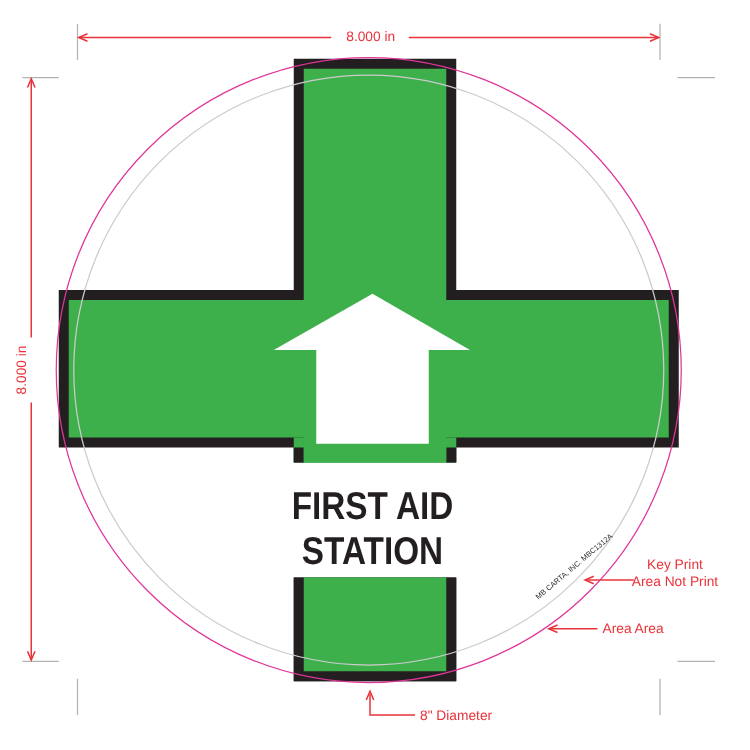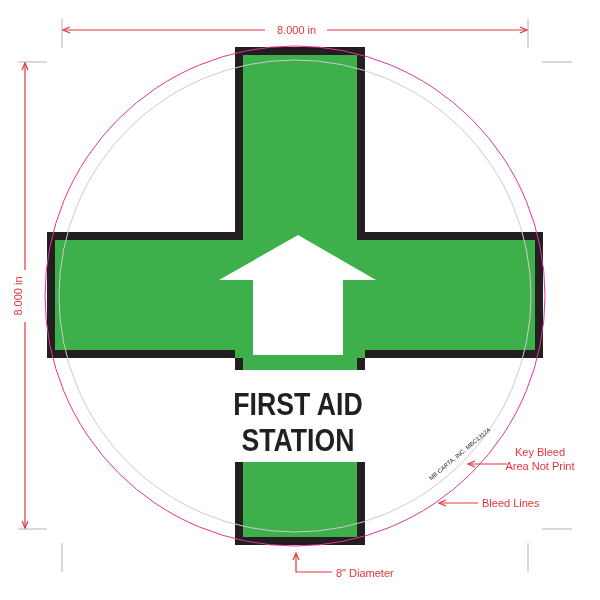--- a/index.html
+++ b/index.html
@@ -67,18 +67,18 @@
 </svg>
 
 <div class="dim-label" style="left:277px; top:24px;">8.000 in</div>
 <div class="dim-label" style="left:-2px; top:290px; transform:rotate(-90deg); transform-origin:center;">8.000 in</div>
 <div class="dim-label" style="left:336px; top:567px; background:transparent;">8" Diameter</div>
 
 <div class="title-text" style="top:388px;">FIRST AID</div>
 <div class="title-text" style="top:424px;">STATION</div>
 
 <div class="callout" style="left:498px; top:445px; width:84px; text-align:center;">
-  <div>Key Bleed</div>
+  <div>Key Print</div>
   <div>Area Not Print</div>
 </div>
-<div class="callout" style="left:482px; top:496px; text-align:left;">Bleed Lines</div>
+<div class="callout" style="left:482px; top:496px; text-align:left;">Area Area</div>
 
 <div class="tiny" style="left:430px; top:476px; transform:rotate(-40deg);">MB CARTA, INC. MBC1312A</div>
 
 </body></html>

